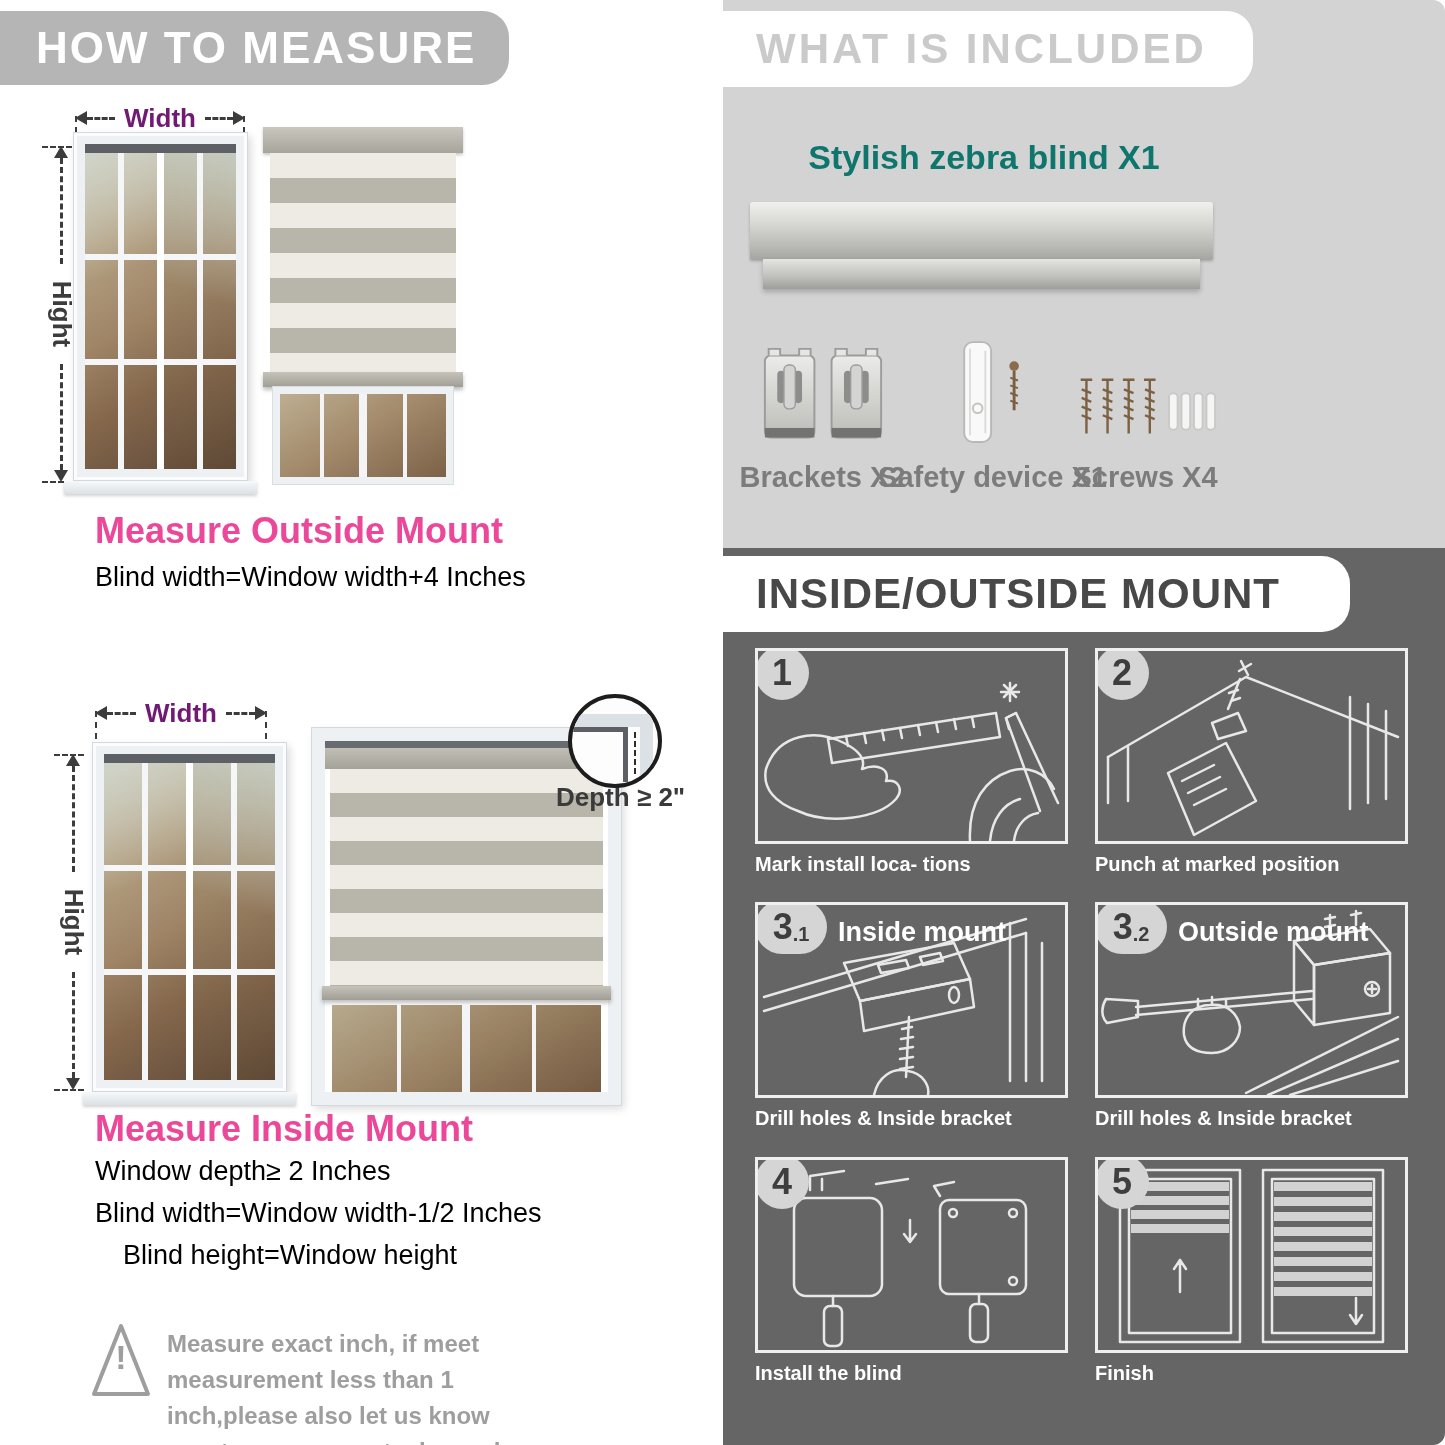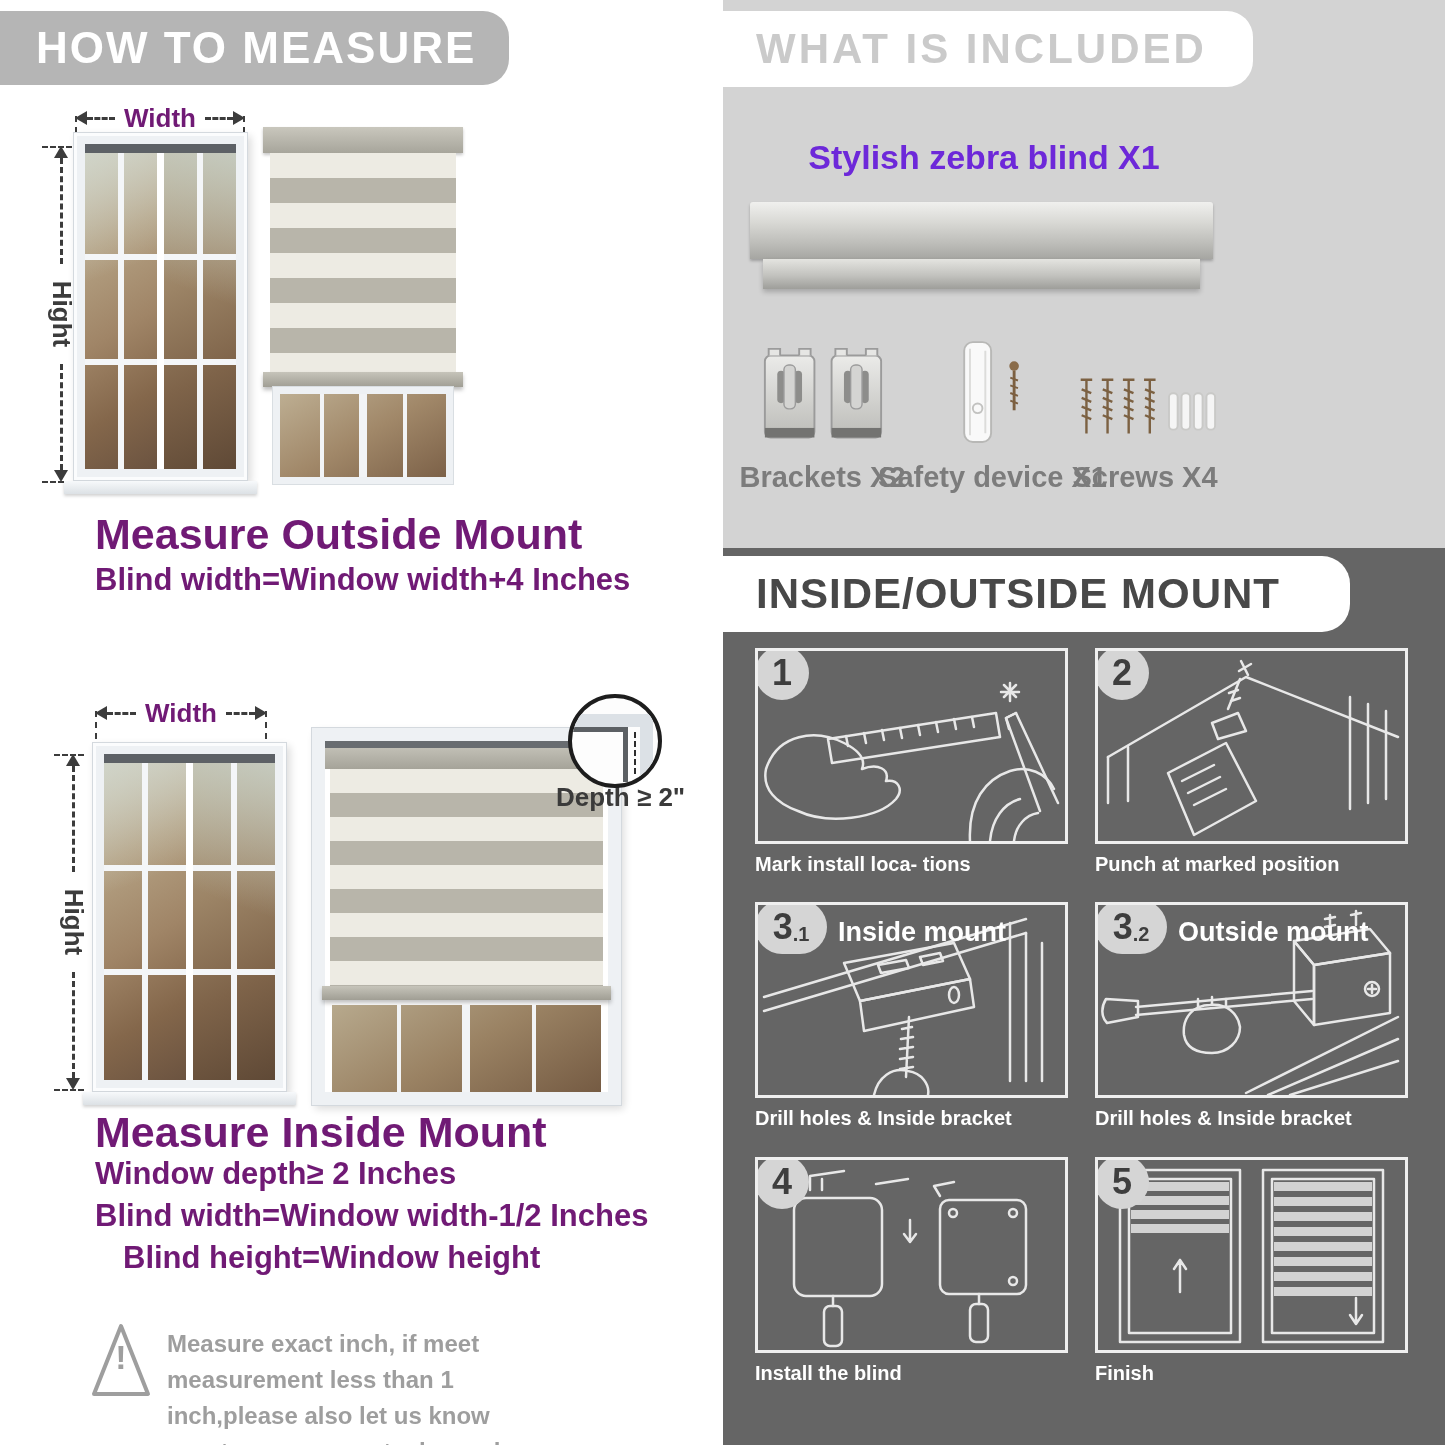--- a/index.html
+++ b/index.html
@@ -1,22 +1,22 @@
 <!DOCTYPE html>
 <html><head>
 <meta charset="utf-8">
 <style>
   html,body{margin:0;padding:0;background:#fff;}
   .page{position:relative;width:1445px;height:1445px;background:#fff;overflow:hidden;
-        font-family:"Liberation Sans",sans-serif;}
+        font-family:"Liberation Sans",sans-serif;border-radius:12px;}
 
   
   .h-badge{position:absolute;display:flex;align-items:center;font-weight:bold;}
-  .sec-title{position:absolute;font-size:43px;font-weight:bold;color:#701a75;white-space:nowrap;}
-  .sec-line{position:absolute;font-size:31px;font-weight:bold;color:#701a75;white-space:nowrap;}
+  .sec-title{position:absolute;font-size:36px;font-weight:bold;color:#ec4899;white-space:nowrap;}
+  .sec-line{position:absolute;font-size:27px;font-weight:normal;color:#000000;white-space:nowrap;}
 
   
   .howto{left:0;top:11px;width:473px;height:74px;background:#b5b5b5;border-radius:0 26px 26px 0;
          color:#fff;font-size:44px;padding-left:36px;letter-spacing:2px;}
 
   
   .w-arrow{position:absolute;display:flex;align-items:center;color:#701a75;height:20px;}
   .w-arrow .dash{flex:1;border-top:3px dashed #3c3c3c;height:0;}
   .w-arrow .lbl{padding:0 9px;font-size:26px;font-weight:bold;line-height:20px;}
   .ah-l{width:0;height:0;border-top:7px solid transparent;border-bottom:7px solid transparent;border-right:12px solid #3c3c3c;}
@@ -95,21 +95,21 @@
   .warn-tri{position:absolute;left:90px;top:1320px;width:62px;height:80px;}
   .warn-mark{position:absolute;left:0;top:18px;width:62px;text-align:center;font-size:34px;font-weight:bold;color:#9e9e9e;}
   .warn-text{position:absolute;left:167px;top:1326px;width:350px;font-size:24px;font-weight:600;
       color:#9e9e9e;line-height:36px;}
 
   
   .right-top{position:absolute;left:723px;top:0;width:722px;height:548px;background:#d3d3d3;}
   .included-band{left:723px;top:11px;width:497px;height:76px;background:#fff;border-radius:0 26px 26px 0;
       color:#cacaca;font-size:42px;padding-left:33px;letter-spacing:3px;}
   .blind-title{position:absolute;left:723px;top:138px;width:522px;text-align:center;
-      font-size:34px;font-weight:bold;color:#6d28d9;}
+      font-size:34px;font-weight:bold;color:#0f766e;}
   .inc-cassette{position:absolute;left:750px;top:202px;width:463px;}
   .inc-cass-top{height:57px;border-radius:3px 3px 0 0;
       background:linear-gradient(180deg,#f0f0ee 0%,#d9d9d5 35%,#bfbfbb 70%,#a6a6a2 100%);
       box-shadow:0 2px 3px rgba(0,0,0,.25);}
   .inc-cass-lip{height:30px;width:calc(100% - 26px);margin:0 auto;
       background:linear-gradient(180deg,#e4e4e0,#c2c2be 55%,#9e9e9a);
       box-shadow:0 3px 5px rgba(0,0,0,.22);}
   .part{position:absolute;display:flex;flex-direction:column;align-items:center;justify-content:flex-end;height:160px;top:334px;}
   .part-label{font-size:29px;font-weight:bold;color:#7c7c7c;margin-top:14px;white-space:nowrap;}
 

